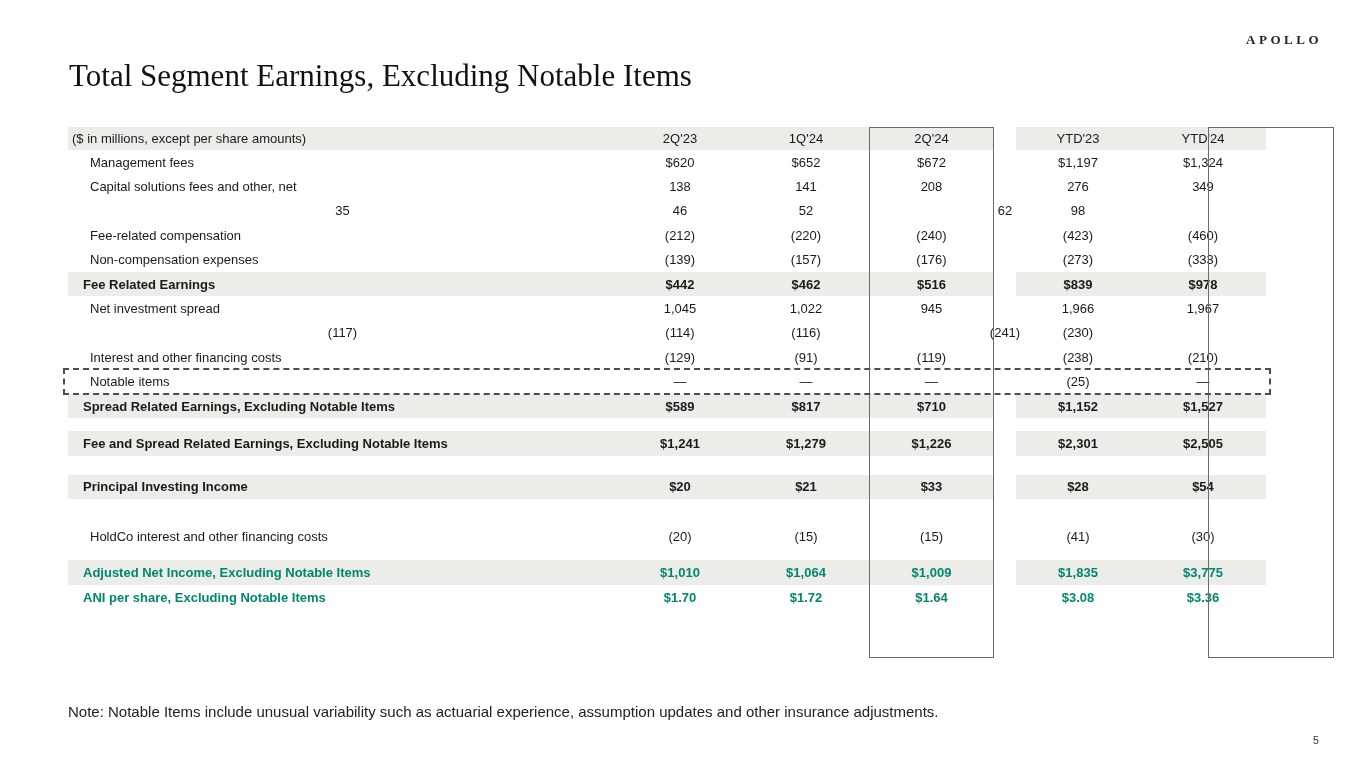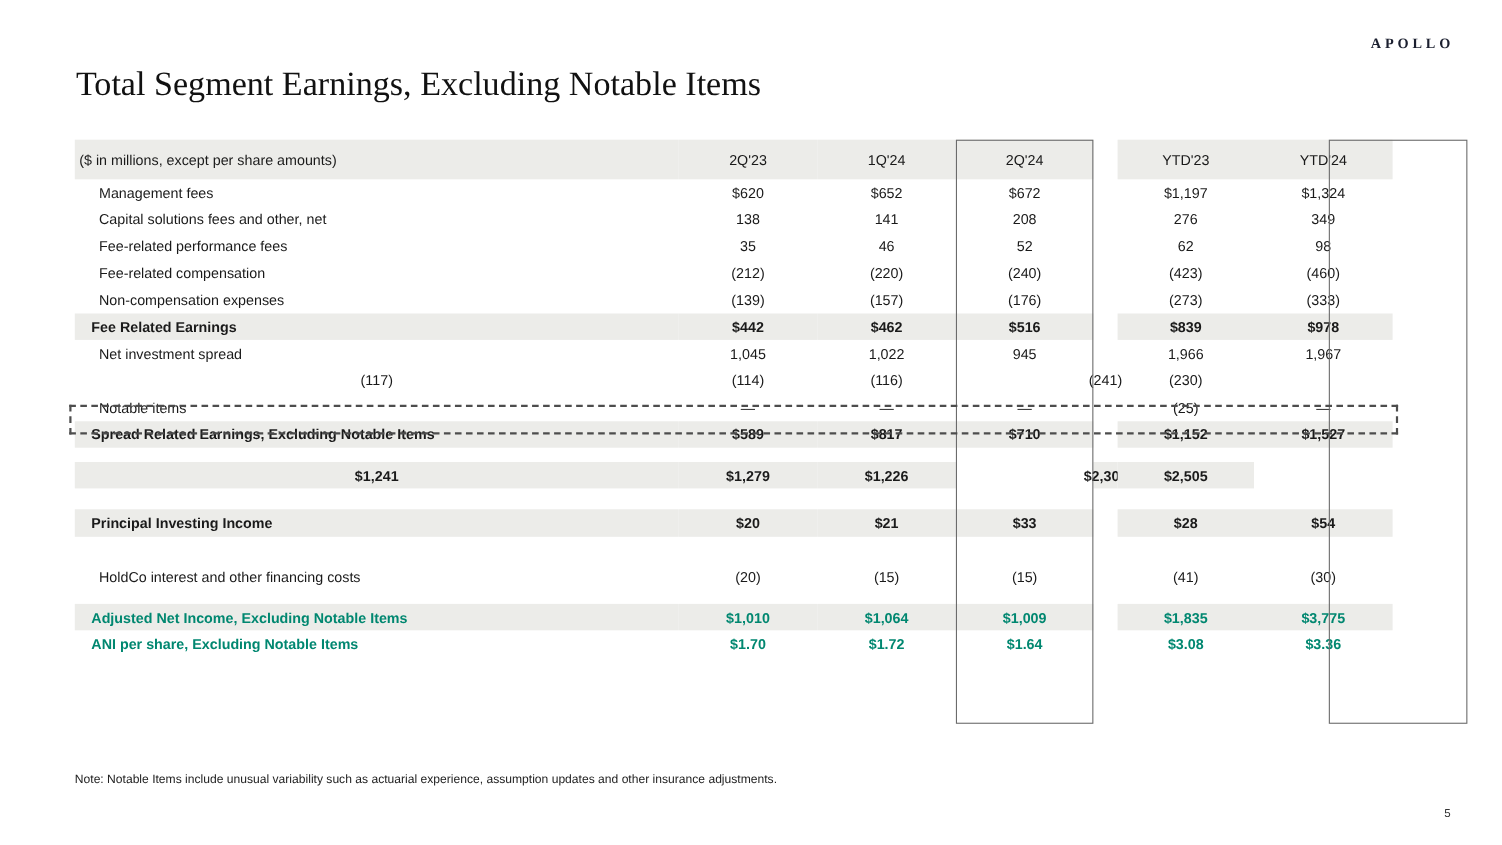--- a/index.html
+++ b/index.html
@@ -24,21 +24,21 @@
   .table {
     position:absolute; left:68px; top:127px; width:1198px;
     font-size:13px;
   }
 
   .t-row {
     display:grid;
     grid-template-columns:549px 126px 126px 125px 22px 124px 126px;
     height:24.4px; align-items:center;
   }
-  .t-row.header { height:36px; }
+  .t-row.header { height:23px; }
 
   .cell { height:100%; display:flex; align-items:center; }
   .cell.val { justify-content:center; text-align:center; }
   .cell.label { padding-left:22px; }
 
   .header .cell.label { padding-left:4px; }
   .subtotal .cell.label, .green-band .cell.label, .green-plain .cell.label { padding-left:15px; font-weight:bold; }
   .subtotal .cell.val, .green-band .cell.val, .green-plain .cell.val { font-weight:bold; }
 
   .banded > .cell { background:#ECECE9; }
@@ -53,21 +53,21 @@
   .col-box.q2 { left:801px; width:125px; }
   .col-box.ytd { left:1140px; width:126px; }
 
   .notable-outline {
     position:absolute; left:-5px; width:1208px; top:241px; height:27px;
     border:2px dashed #4d4d4d; pointer-events:none;
   }
 
   .footnote {
     position:absolute; left:68px; top:703px;
-    font-size:11px; color:#222;
+    font-size:15px; color:#222;
   }
 
   .page-number {
     position:absolute; left:1313px; top:734px;
     font-size:10.5px; color:#333;
   }
 </style>
 </head>
 <body>
 
@@ -97,21 +97,20 @@
       <div class="t-row regular">
         <div class="cell label">Capital solutions fees and other, net</div>
         <div class="cell val">138</div>
         <div class="cell val">141</div>
         <div class="cell val">208</div>
         <div class="cell gapc"></div>
         <div class="cell val">276</div>
         <div class="cell val">349</div>
       </div>
       <div class="t-row regular">
-        <div class="cell label">Fee-related performance fees</div>
         <div class="cell val">35</div>
         <div class="cell val">46</div>
         <div class="cell val">52</div>
         <div class="cell gapc"></div>
         <div class="cell val">62</div>
         <div class="cell val">98</div>
       </div>
       <div class="t-row regular">
         <div class="cell label">Fee-related compensation</div>
         <div class="cell val">(212)</div>
@@ -149,40 +148,50 @@
         <div class="cell val">1,967</div>
       </div>
       <div class="t-row regular">
         <div class="cell val">(117)</div>
         <div class="cell val">(114)</div>
         <div class="cell val">(116)</div>
         <div class="cell gapc"></div>
         <div class="cell val">(241)</div>
         <div class="cell val">(230)</div>
       </div>
+      <div class="t-row regular">
+        <div class="cell label">Interest and other financing costs</div>
+        <div class="cell val">(129)</div>
+        <div class="cell val">(91)</div>
+        <div class="cell val">(119)</div>
+        <div class="cell gapc"></div>
+        <div class="cell val">(238)</div>
+        <div class="cell val">(210)</div>
+      </div>
       <div class="t-row notable">
         <div class="cell label">Notable items</div>
         <div class="cell val">—</div>
         <div class="cell val">—</div>
         <div class="cell val">—</div>
         <div class="cell gapc"></div>
         <div class="cell val">(25)</div>
         <div class="cell val">—</div>
       </div>
       <div class="t-row subtotal banded">
         <div class="cell label">Spread Related Earnings, Excluding Notable Items</div>
         <div class="cell val">$589</div>
         <div class="cell val">$817</div>
         <div class="cell val">$710</div>
         <div class="cell gapc"></div>
         <div class="cell val">$1,152</div>
         <div class="cell val">$1,527</div>
       </div>
       <div class="t-spacer" style="height: 13px;"></div>
       <div class="t-row subtotal banded">
+        <div class="cell label">Fee and Spread Related Earnings, Excluding Notable Items</div>
         <div class="cell val">$1,241</div>
         <div class="cell val">$1,279</div>
         <div class="cell val">$1,226</div>
         <div class="cell gapc"></div>
         <div class="cell val">$2,301</div>
         <div class="cell val">$2,505</div>
       </div>
       <div class="t-spacer" style="height: 19px;"></div>
       <div class="t-row subtotal banded">
         <div class="cell label">Principal Investing Income</div>

